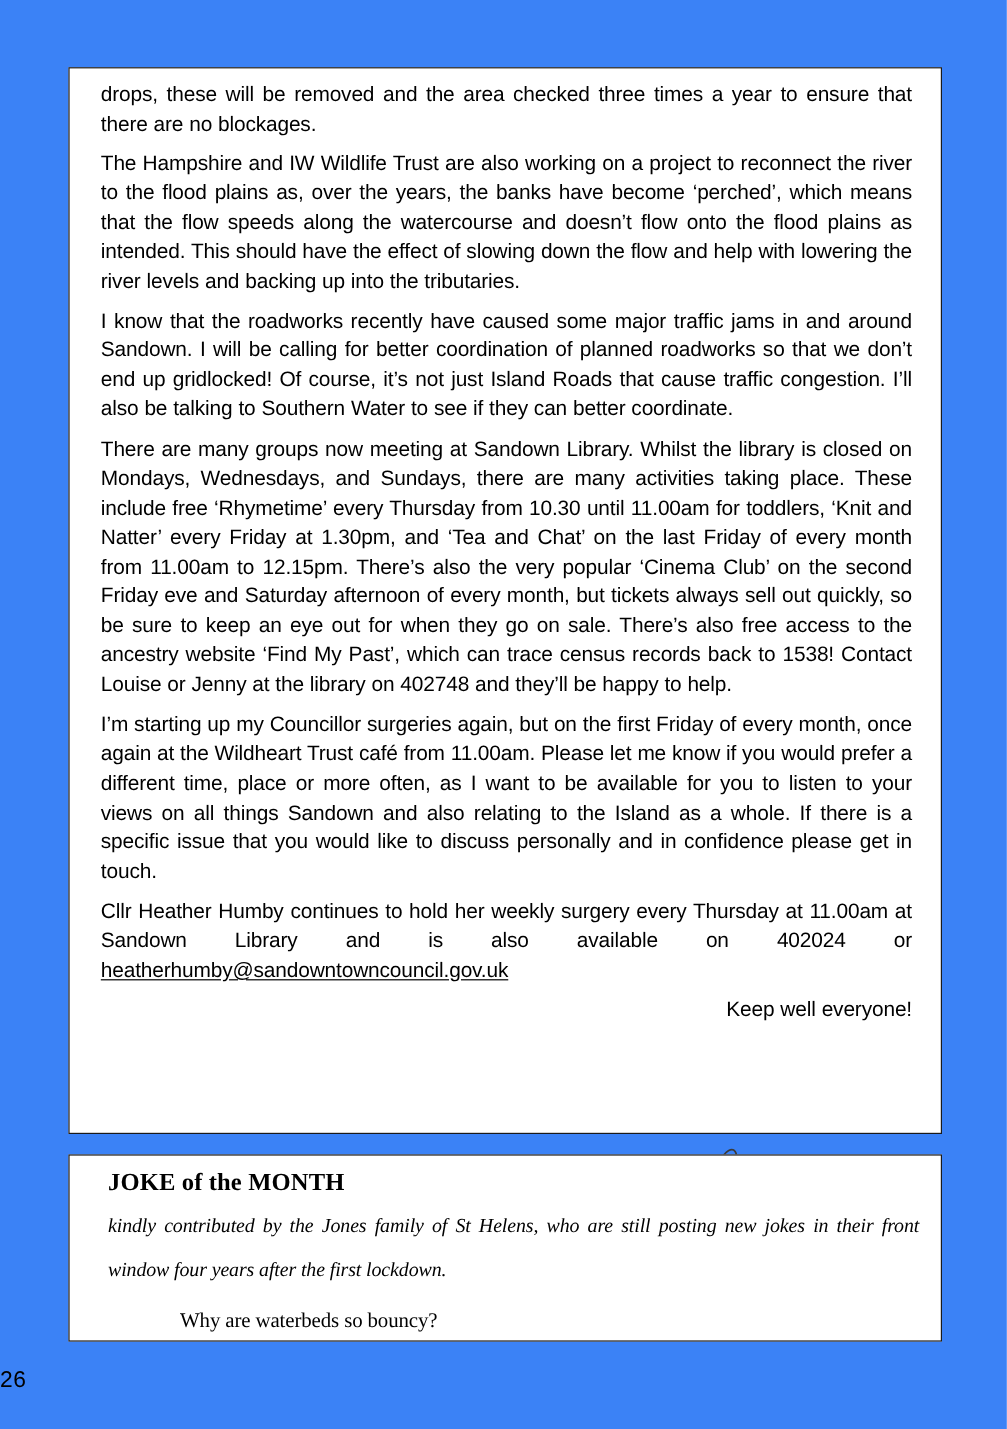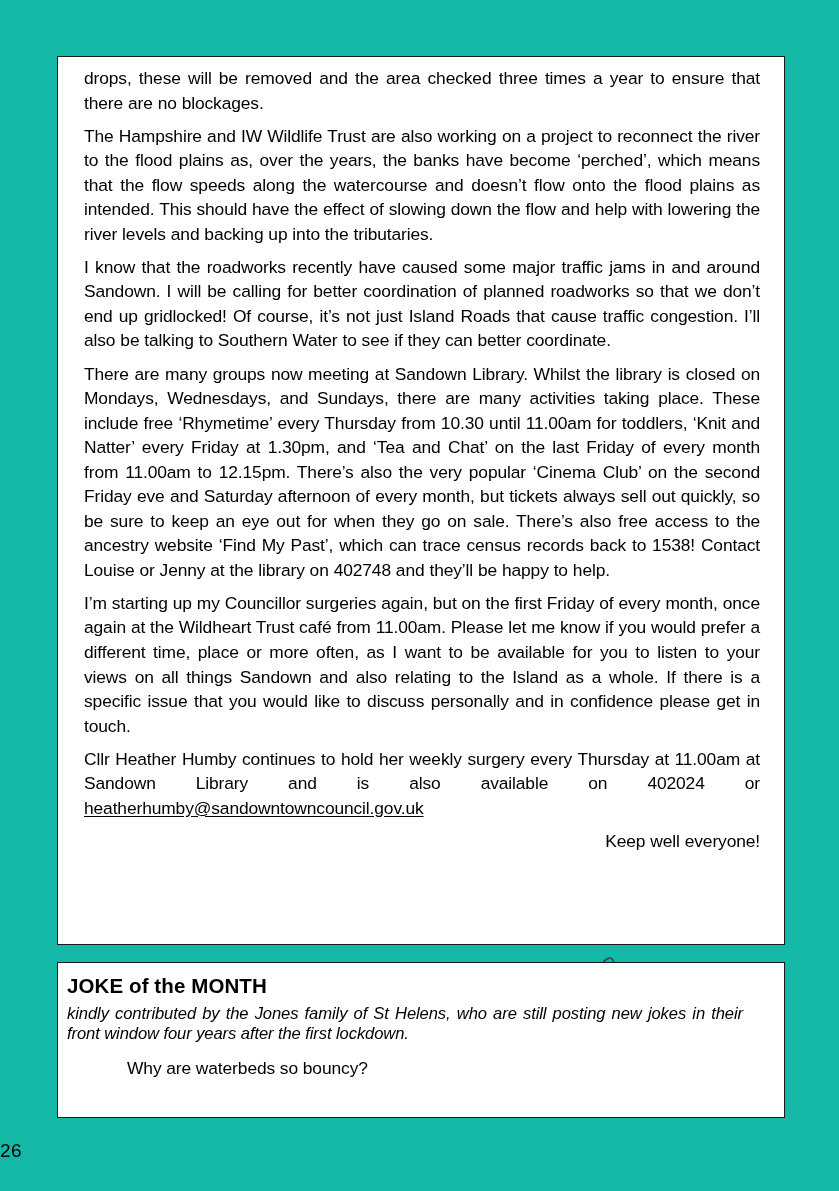--- a/index.html
+++ b/index.html
@@ -15,21 +15,21 @@
     font-family: "Liberation Sans", sans-serif;
     color: #000000;
     overflow: hidden;
   }
 
   .page {
     position: absolute;
     left: 0; top: 0;
     width: 839px;
     height: 1191px;
-    background: #14b8a6;
+    background: #3b82f6;
   }
 
   
   .article-box {
     position: absolute;
     left: 57px;
     top: 56px;
     width: 728px;       
     height: 889px;      
     border: 1.5px solid #1a1a1a;
@@ -82,35 +82,36 @@
     left: 57px;
     top: 962px;
     width: 728px;
     height: 156px;     
     border: 1.5px solid #1a1a1a;
     box-sizing: border-box;
     background: #ffffff;
   }
   .joke-inner {
     position: absolute;
-    left: 9px;
+    left: 32px;
     top: 10px;
     width: 680px;
+    font-family: Liberation Serif, serif;
   }
   .joke-title {
     font-size: 20.5px;
     font-weight: bold;
     line-height: 26px;
     letter-spacing: 0.1px;
     margin: 0 0 5px 0;
   }
   .joke-credit {
     font-size: 16.6px;
     font-style: italic;
-    line-height: 20px;
+    line-height: 36px;
     text-align: justify;
     letter-spacing: -0.1px;
     margin: 0 0 12px 0;
     width: 676px;
   }
   .joke-lines {
     margin: 0;
     padding-left: 60px;
   }
   .joke-line {

